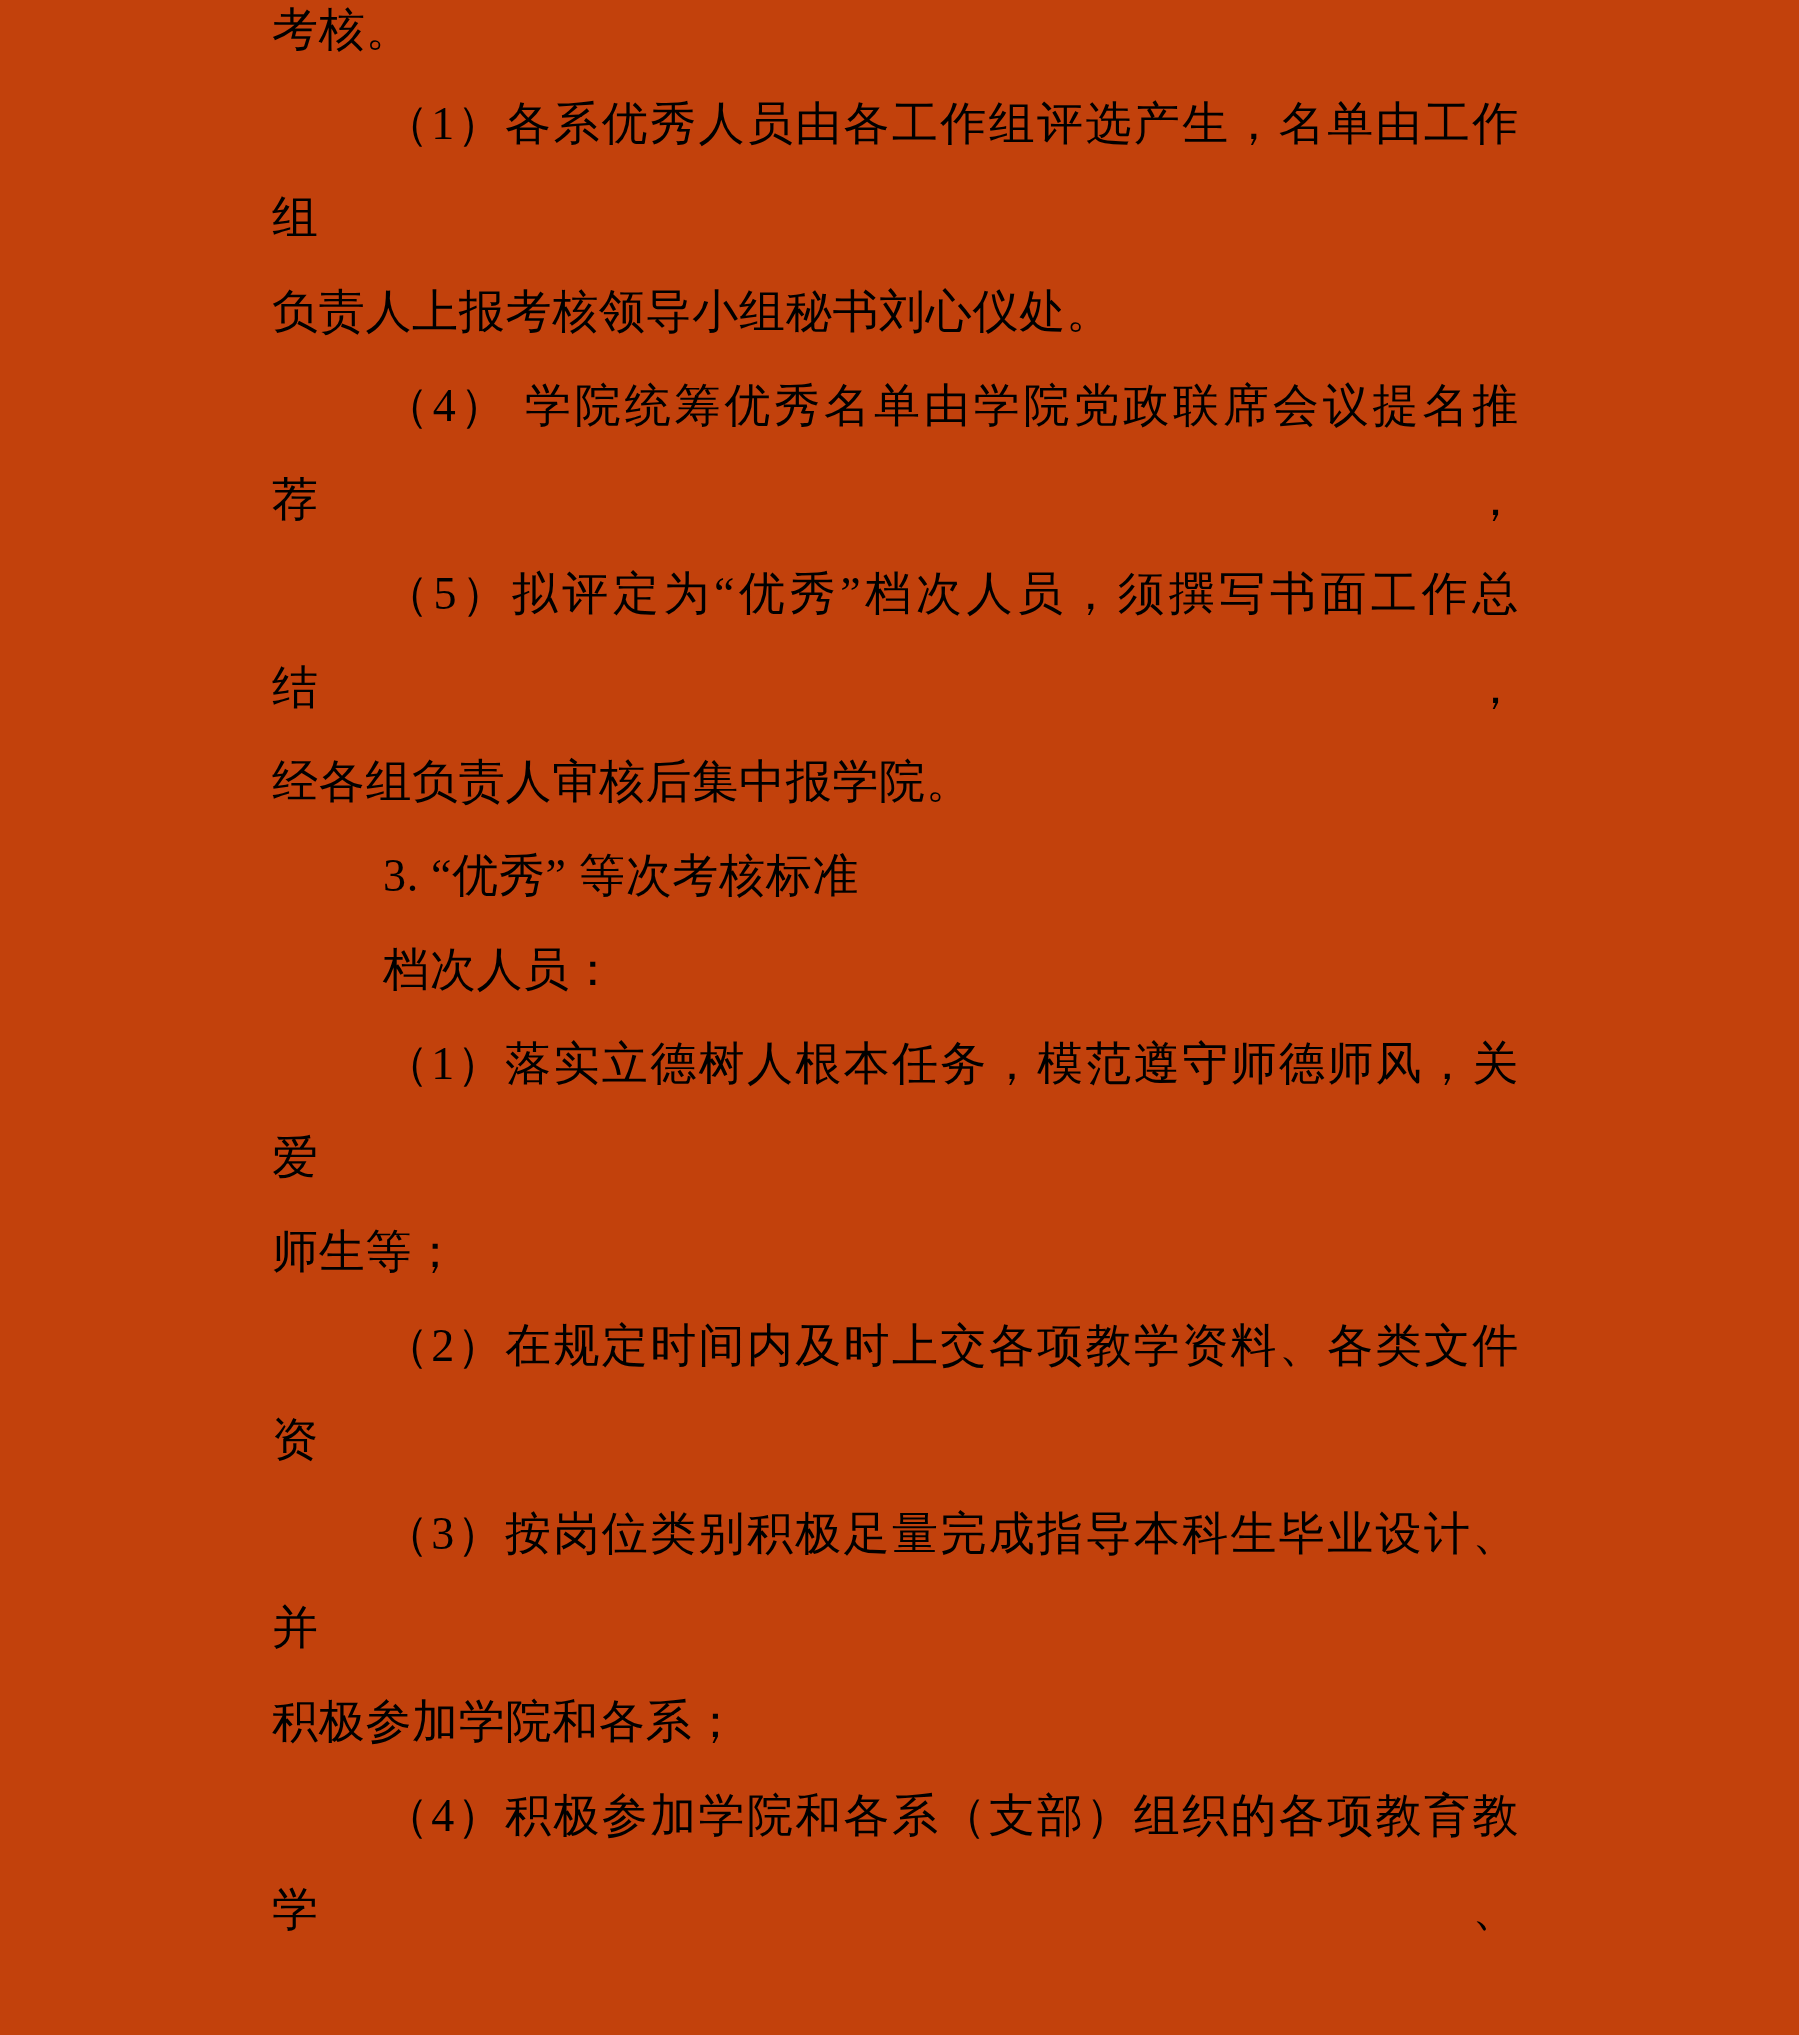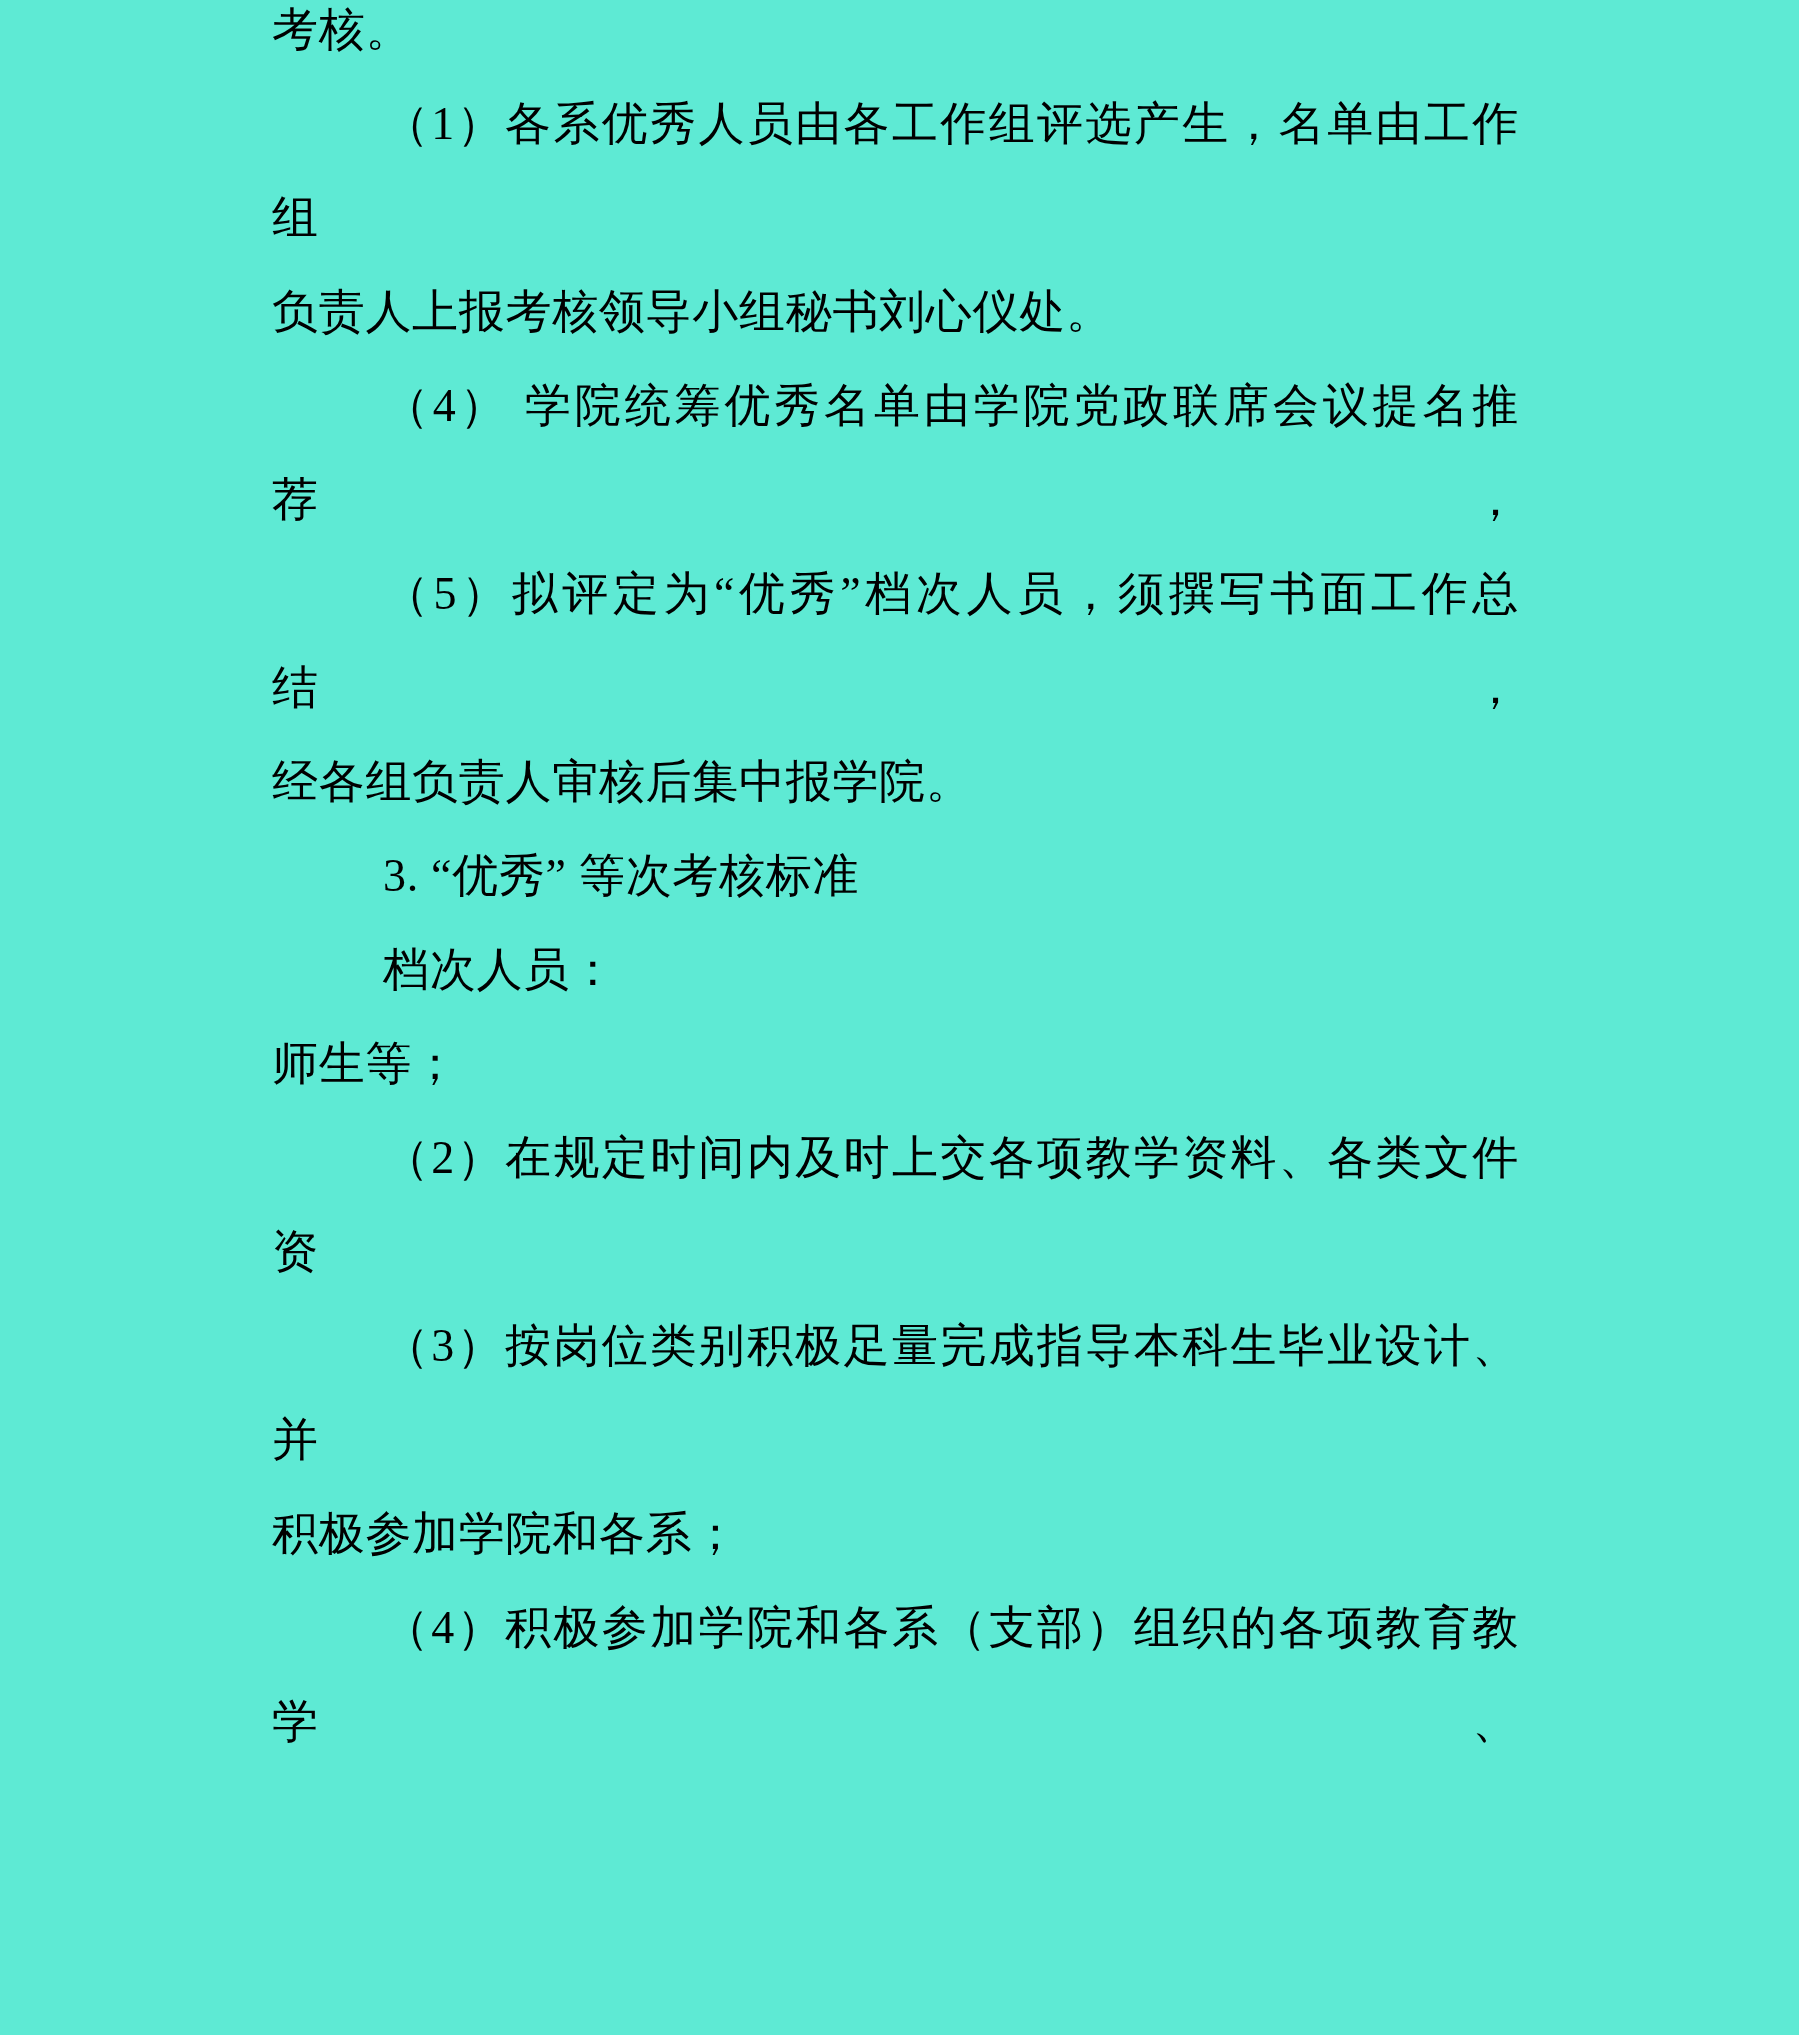--- a/index.html
+++ b/index.html
@@ -4,21 +4,21 @@
 <style>
   html, body {
     margin: 0;
     padding: 0;
     background: #ffffff;
   }
   .page {
     position: relative;
     width: 1800px;
     height: 2035px;
-    background: #5eead4;
+    background: #c2410c;
     color: #000000;
     overflow: hidden;
     font-family: "Liberation Serif", "DejaVu Serif", serif;
   }
   .text-block {
     margin-top: -16.7px;
     padding: 0 281px 0 272px;
   }
   .line {
     font-size: 46px;
@@ -46,20 +46,21 @@
 <div class="page">
   <div class="text-block">
     <div class="line">考核。</div>
     <div class="line indent justify">（1）各系优秀人员由各工作组评选产生，名单由工作组</div>
     <div class="line">负责人上报考核领导小组秘书刘心仪处。</div>
     <div class="line indent justify">（4） 学院统筹优秀名单由学院党政联席会议提名推荐，</div>
     <div class="line indent justify">（5）拟评定为“优秀”档次人员，须撰写书面工作总结，</div>
     <div class="line">经各组负责人审核后集中报学院。</div>
     <div class="line indent bold">3. “优秀” 等次考核标准</div>
     <div class="line indent bold">档次人员：</div>
+    <div class="line indent justify">（1）落实立德树人根本任务，模范遵守师德师风，关爱</div>
     <div class="line">师生等；</div>
     <div class="line indent justify">（2）在规定时间内及时上交各项教学资料、各类文件资</div>
     <div class="line indent justify">（3）按岗位类别积极足量完成指导本科生毕业设计、并</div>
     <div class="line">积极参加学院和各系；</div>
     <div class="line indent justify">（4）积极参加学院和各系（支部）组织的各项教育教学、</div>
 
   </div>
 </div>
 
 

